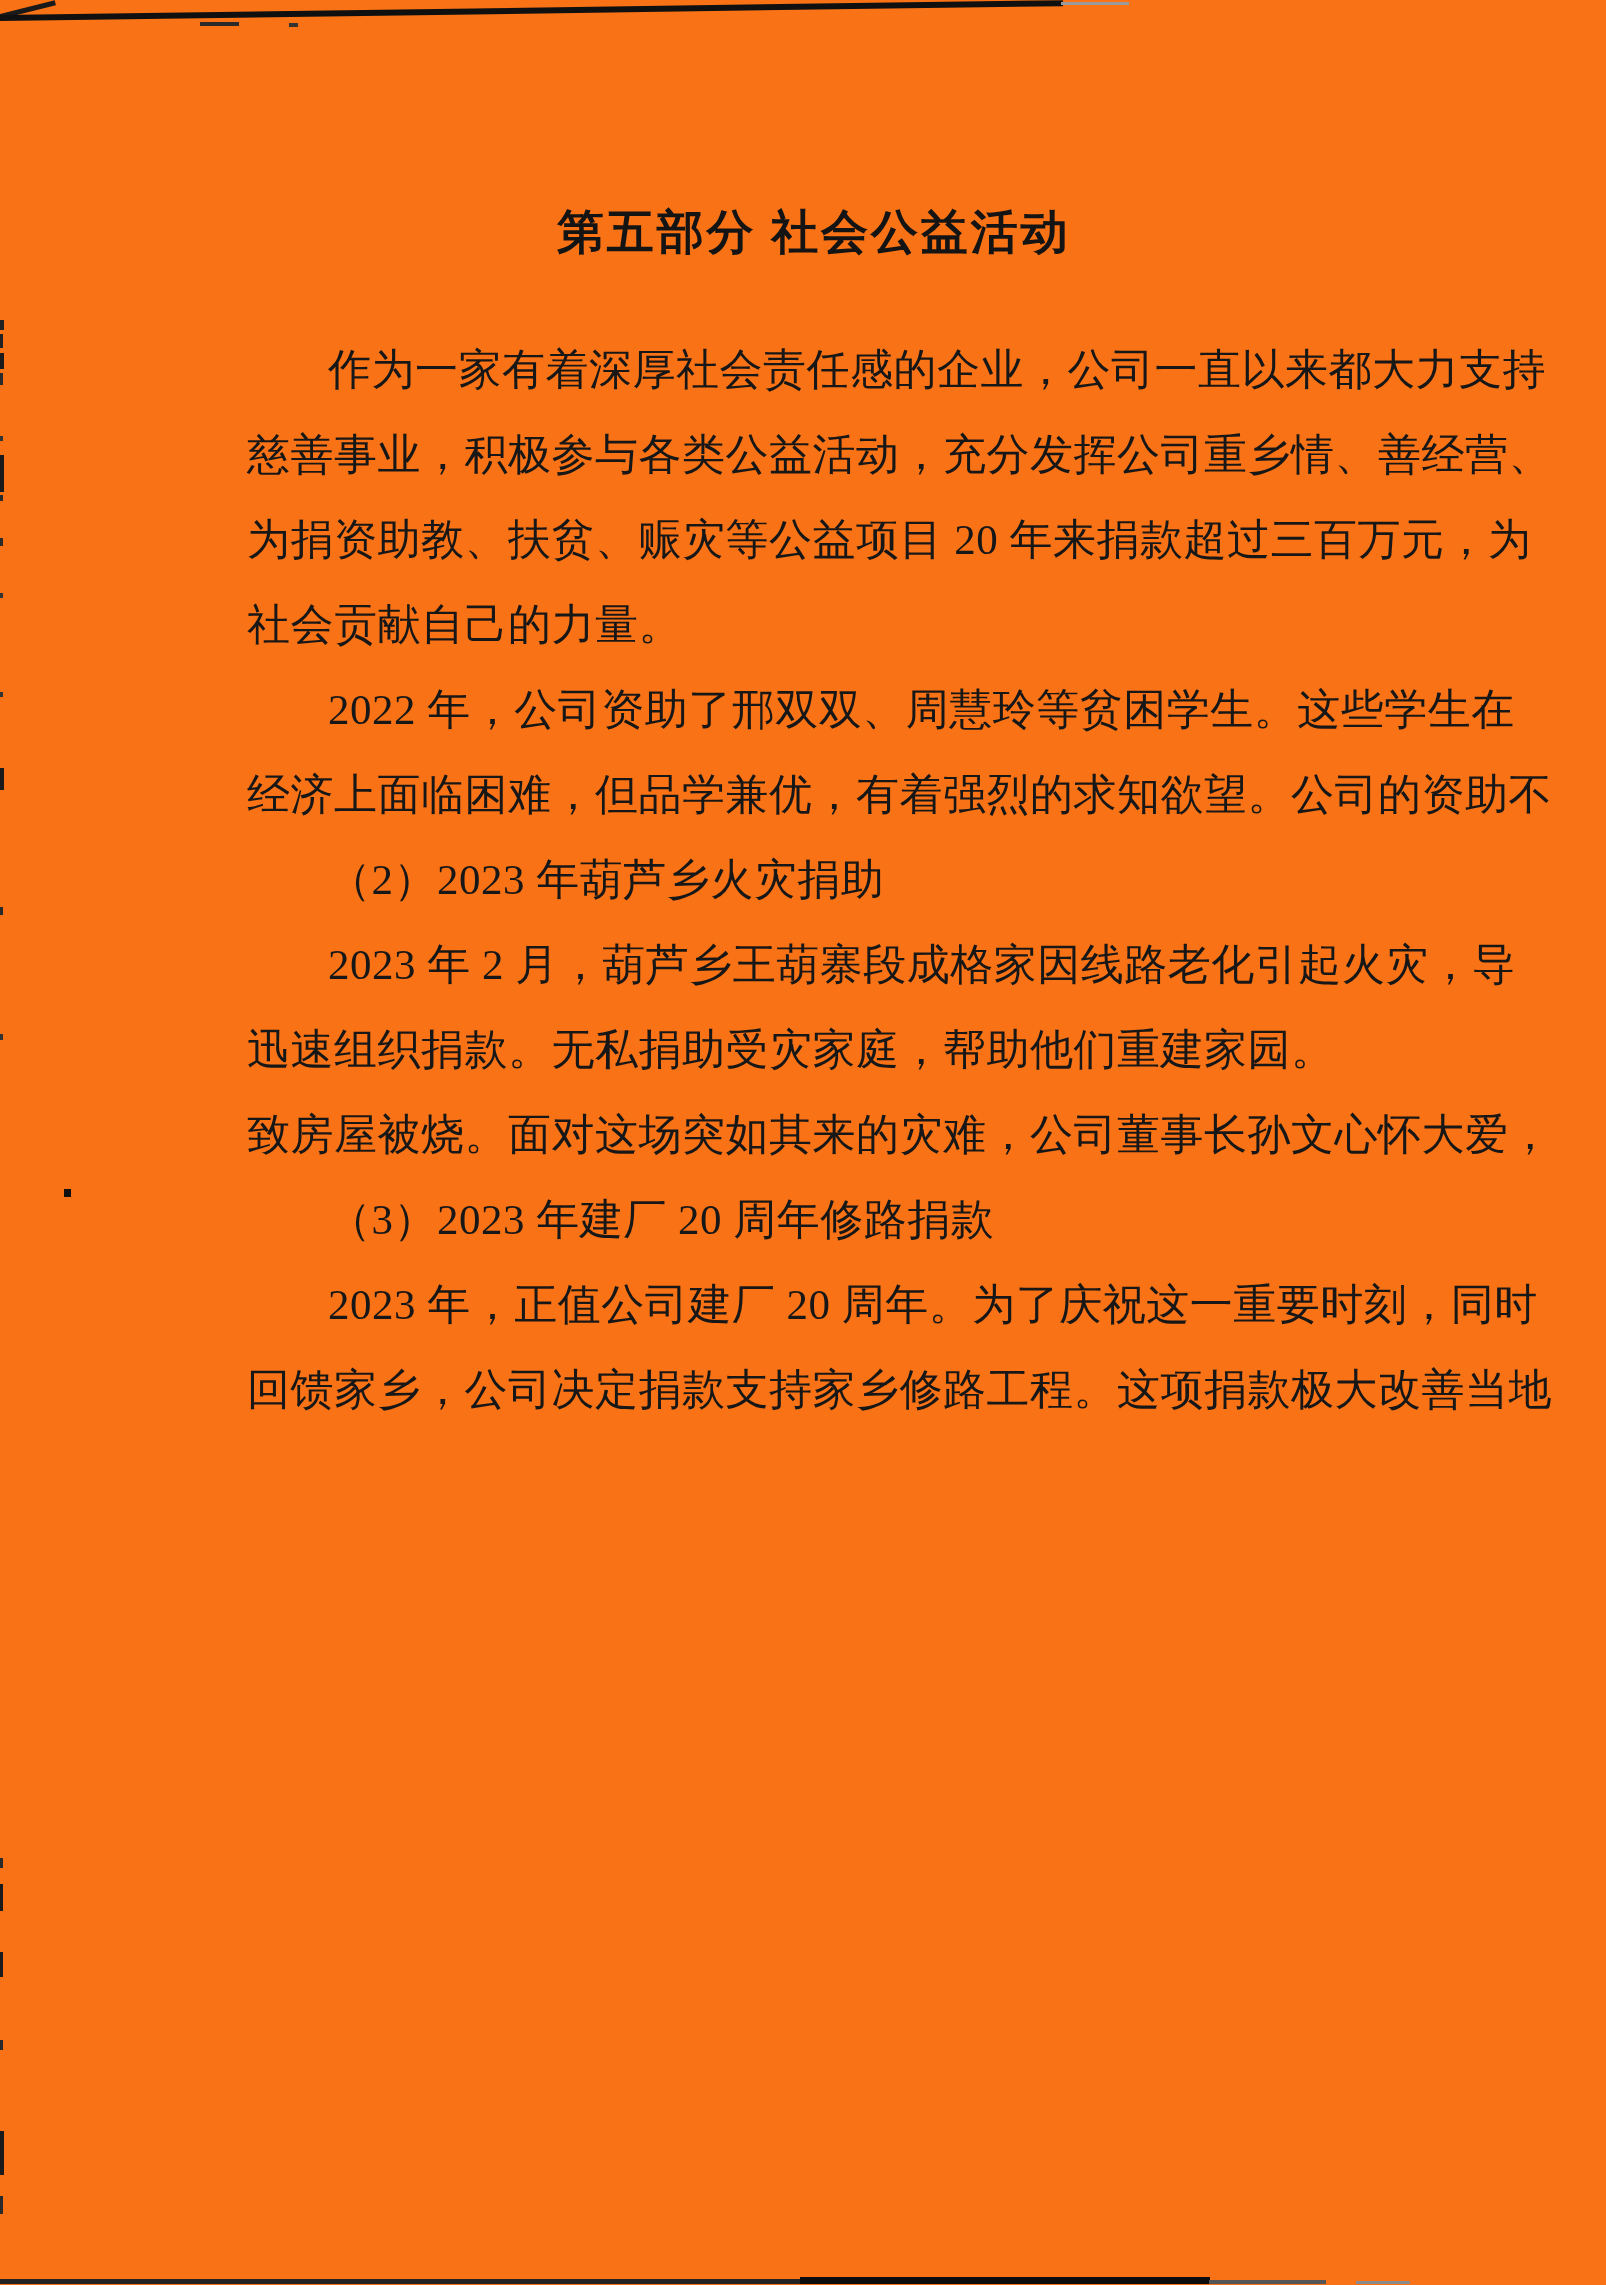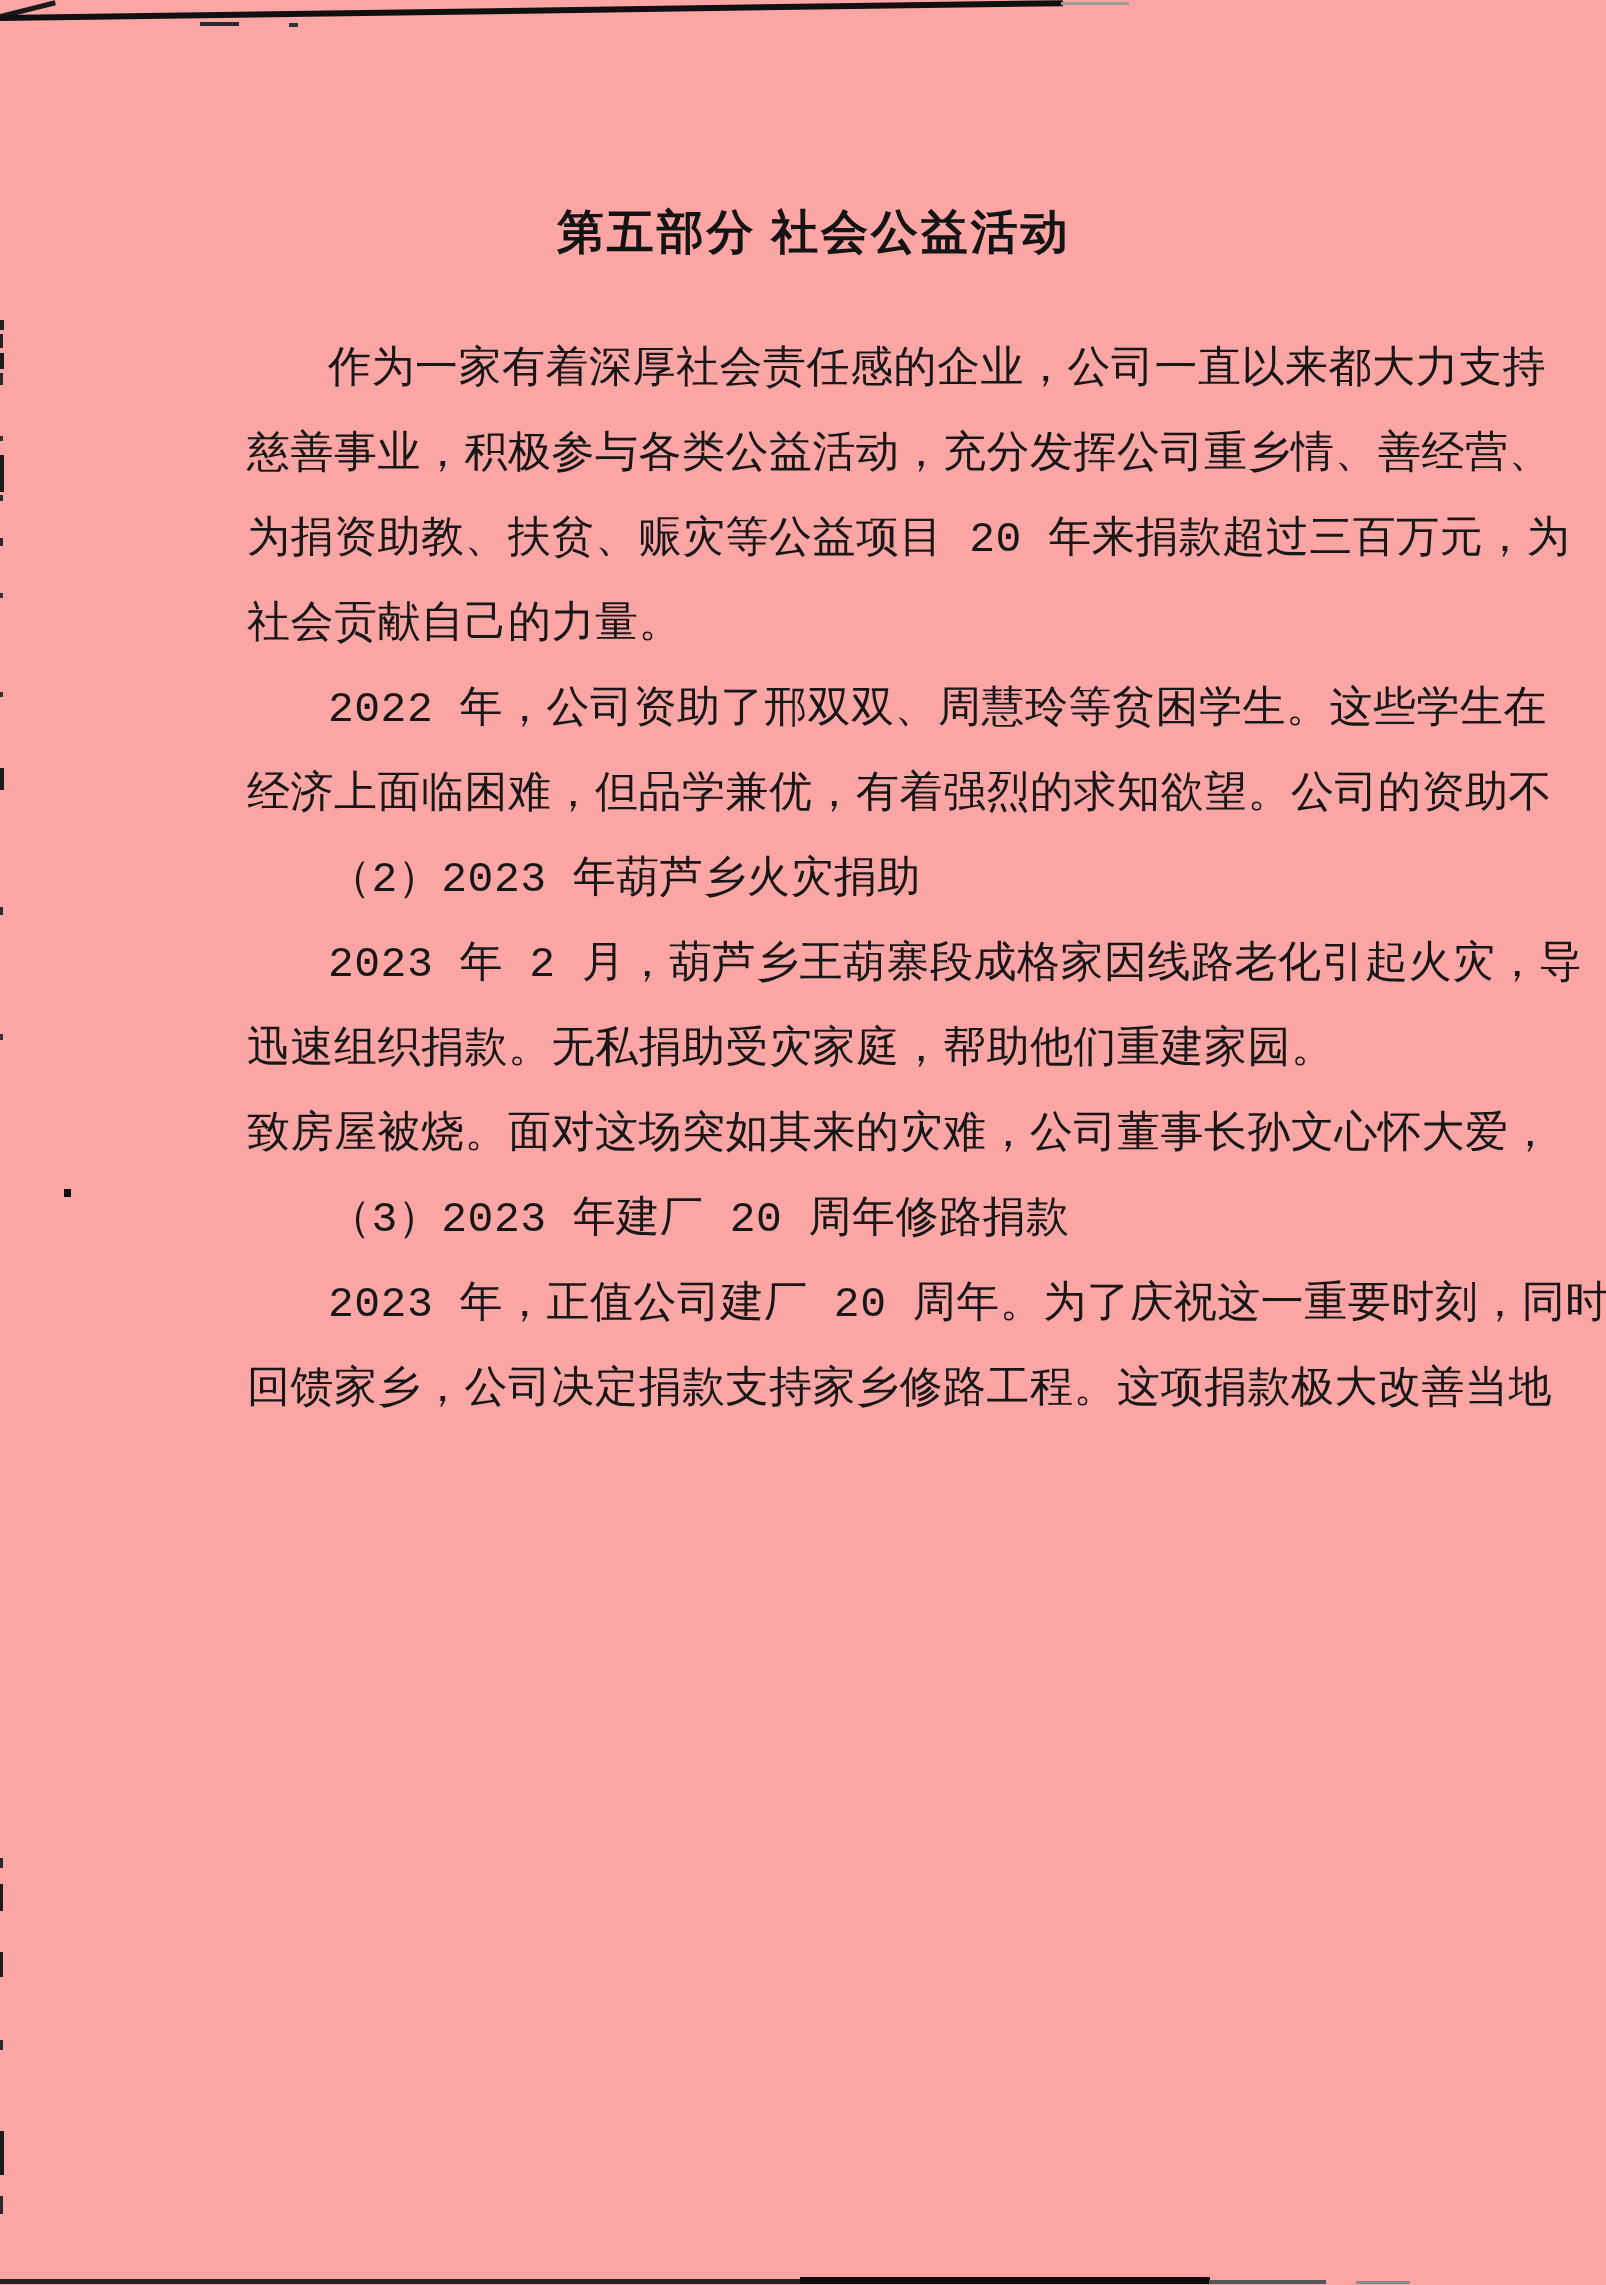--- a/index.html
+++ b/index.html
@@ -4,21 +4,21 @@
 <style>
   html, body {
     margin: 0;
     padding: 0;
     background: #ffffff;
   }
   .page {
     position: relative;
     width: 1606px;
     height: 2286px;
-    background: #fca5a5;
+    background: #f97316;
     overflow: hidden;
     font-family: "Liberation Serif", "DejaVu Serif", serif;
   }
   .doc-title {
     position: absolute;
     top: 201px;
     left: 0;
     width: 100%;
     text-align: center;
     font-size: 47px;
@@ -34,21 +34,20 @@
     top: 327px;
     width: 1141px;
   }
   .line {
     height: 85px;
     line-height: 85px;
     font-size: 43px;
     letter-spacing: 0.5px;
     color: #171717;
     white-space: nowrap;
-    font-family: Liberation Mono, monospace;
   }
   .line.indent {
     padding-left: 81px;
   }
   
   .art {
     position: absolute;
     pointer-events: none;
   }
 </style>

